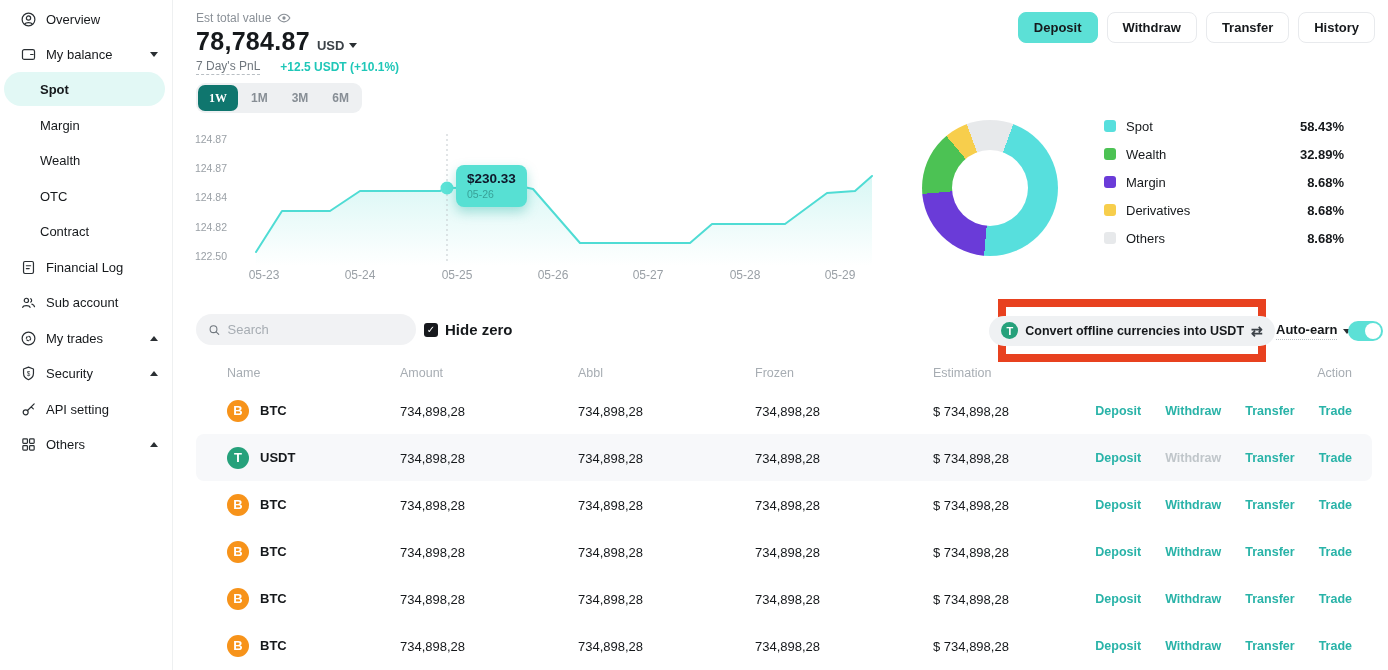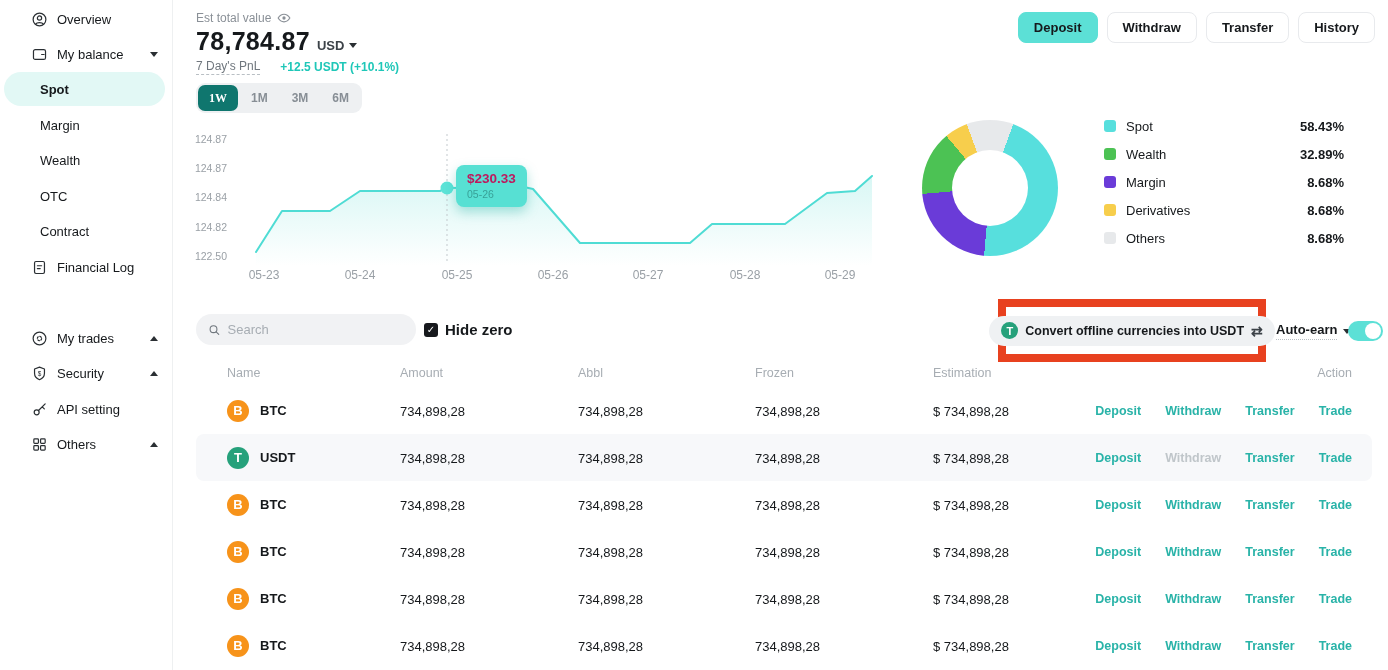--- a/index.html
+++ b/index.html
@@ -2,21 +2,21 @@
 <html><head>
 <meta charset="utf-8">
 <style>
   * { margin:0; padding:0; box-sizing:border-box; }
   html,body { background:#fff; }
   body { font-family:"Liberation Sans", sans-serif; color:#16191c; }
   .app { position:relative; width:1388px; height:670px; background:#fff; overflow:hidden; }
 
   
   .sidebar { position:absolute; left:0; top:0; width:173px; height:670px; border-right:1px solid #eef0f1; background:#fff; }
-  .side-item { position:absolute; left:0; width:100%; height:34px; display:flex; align-items:center; padding-left:31px; font-size:13px; color:#16191c; cursor:pointer; }
+  .side-item { position:absolute; left:0; width:100%; height:34px; display:flex; align-items:center; padding-left:20px; font-size:13px; color:#16191c; cursor:pointer; }
   .side-item .lbl { margin-left:9px; }
   .side-item.sub { padding-left:40px; }
   .side-item.active-pill { left:4px; width:161px; background:#e2f8f5; border-radius:17px; font-weight:700; padding-left:36px; }
   .chev { position:absolute; right:14px; width:0; height:0; border-left:4px solid transparent; border-right:4px solid transparent; }
   .chev.down { border-top:5px solid #2a2f33; }
   .chev.up { border-bottom:5px solid #2a2f33; }
   .sicon { width:17px; height:17px; flex:0 0 17px; display:inline-flex; }
   .sicon svg { width:17px; height:17px; stroke:#2a2f33; fill:none; stroke-width:1.7; stroke-linecap:round; stroke-linejoin:round; }
 
   
@@ -34,21 +34,21 @@
   
   .tabs { position:absolute; left:196px; top:83px; height:30px; background:#eef0f2; border-radius:9px; display:flex; align-items:center; padding:2px; gap:2px; }
   .tab { height:26px; padding:0 11px; border-radius:7px; font-size:12px; font-weight:700; color:#878e95; display:flex; align-items:center; cursor:pointer; }
   .tab.active { background:#0f766e; color:#fff;font-family:Liberation Serif, serif; }
 
   
   .ytick { position:absolute; left:183px; width:44px; text-align:right; font-size:10.5px; color:#9aa0a6; }
   .xtick { position:absolute; top:268px; width:60px; text-align:center; font-size:12px; color:#9aa0a6; }
   .chart-svg { position:absolute; left:230px; top:130px; }
   .tooltip { position:absolute; left:456px; top:165px; background:#57e0d3; border-radius:8px; padding:6px 11px 7px; box-shadow:0 5px 12px rgba(23,171,158,.35); }
-  .tooltip .tv { font-size:13.5px; font-weight:800; color:#be185d; }
+  .tooltip .tv { font-size:13.5px; font-weight:800; color:#0f172a; }
   .tooltip .td { font-size:10.5px; color:#38a198; margin-top:2px; }
 
   
   .donut { position:absolute; left:922px; top:120px; width:136px; height:136px; border-radius:50%;
     background:conic-gradient(from 20deg,#57dfdd 0 165deg,#6a3bd8 165deg 245deg,#4cc254 245deg 300deg,#f7ce4c 300deg 320deg,#e7e9eb 320deg 360deg); }
   .donut::after { content:""; position:absolute; inset:30px; background:#fff; border-radius:50%; }
   .legend { position:absolute; left:1104px; top:112px; width:240px; }
   .lrow { height:28px; display:flex; align-items:center; }
   .lswatch { width:12px; height:12px; border-radius:3px; flex:0 0 12px; }
   .llabel { font-size:13px; color:#16191c; margin-left:10px; }
@@ -130,20 +130,29 @@
     </div>
     <div class="side-item" style="top:250px">
       <span class="sicon">
           <svg viewBox="0 0 24 24">
             <rect x="5" y="3.5" width="14" height="17" rx="2"></rect>
             <path d="M9 9.5h6M9 13.5h4"></path>
           </svg>
         </span>
       <span class="lbl">Financial Log</span>
     </div>
+    <div class="side-item" style="top:285px">
+      <span class="sicon">
+          <svg viewBox="0 0 24 24">
+            <circle cx="9" cy="9" r="3"></circle>
+            <path d="M3.8 19c.9-3.4 9.5-3.4 10.4 0M15.2 6.6a3 3 0 010 4.8M16.8 14.3c2 .6 3.3 1.9 3.7 3.7"></path>
+          </svg>
+        </span>
+      <span class="lbl">Sub account</span>
+    </div>
     <div class="side-item" style="top:321px">
       <span class="sicon">
           <svg viewBox="0 0 24 24">
             <circle cx="12" cy="12" r="9"></circle>
             <circle cx="12" cy="12" r="3" stroke-dasharray="2.2 2.2"></circle>
           </svg>
         </span>
       <span class="lbl">My trades</span>
       <span class="chev up"></span>
     </div>

